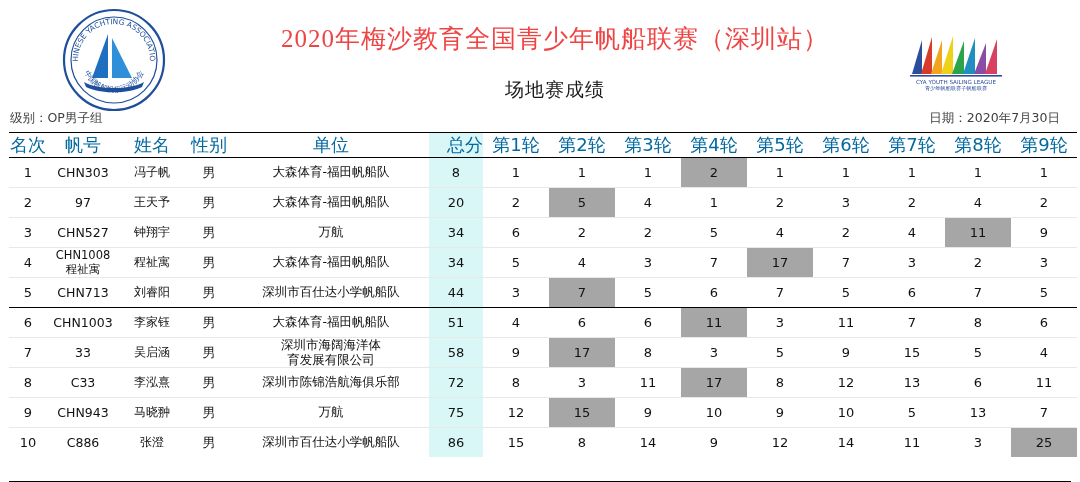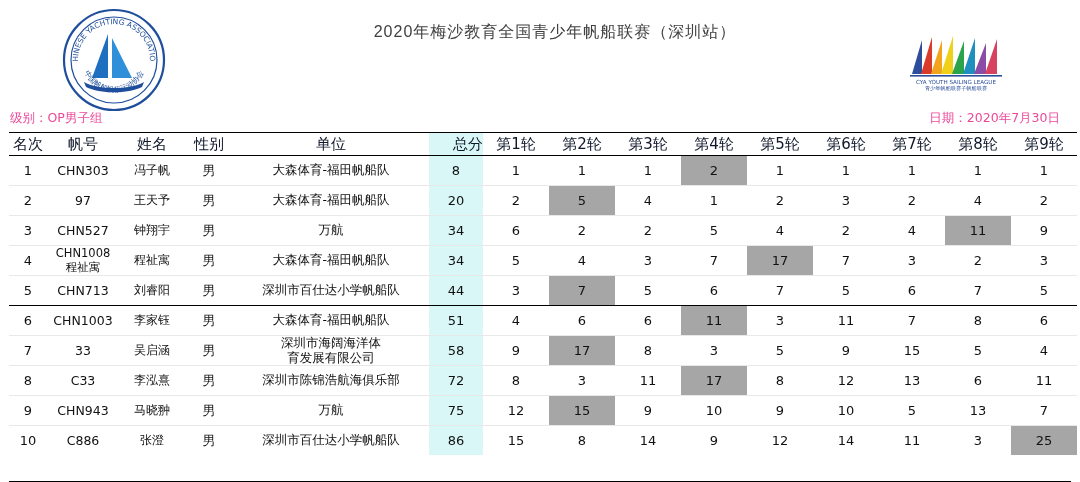--- a/index.html
+++ b/index.html
@@ -41,41 +41,41 @@
     height: 58px;
   }
   .title-block {
     position: absolute;
     left: 230px;
     right: 200px;
     top: 22px;
     text-align: center;
   }
   .title-main {
-    font-family: Liberation Sans, sans-serif;
-    font-size: 16px;
+    font-family: Liberation Serif, serif;
+    font-size: 25px;
     letter-spacing: 1px;
-    color: #404040;
+    color: #ef4444;
     white-space: nowrap;
   }
   .title-sub {
     font-family: "DejaVu Serif", "Liberation Serif", serif;
     font-size: 19px;
     letter-spacing: 1px;
     color: #1b1b1b;
     margin-top: 22px;
   }
 
   
   .meta {
     position: relative;
     height: 20px;
     margin: 0 14px 0 8px;
     font-size: 12.5px;
-    color: #ec4899;
+    color: #404040;
   }
   .meta .left {
     position: absolute;
     left: 2px;
     top: 0;
   }
   .meta .right {
     position: absolute;
     right: 6px;
     top: 0;
@@ -91,24 +91,24 @@
     font-size: 12.5px;
   }
   table.results td, table.results th {
     padding: 0;
     text-align: center;
     vertical-align: middle;
     font-weight: normal;
   }
   thead th {
     height: 22px;
-    font-size: 15px;
+    font-size: 18px;
     border-top: 1.6px solid #000;
     border-bottom: 1.1px solid #000;
-    color: #0f172a;
+    color: #0369a1;
   }
   tbody td {
     height: 29px;
     font-size: 13px;
     color: #111;
   }
   tbody tr.group-end td {
     border-bottom: 1.3px solid #000;
   }
   tbody tr:last-child td {
@@ -176,20 +176,21 @@
           <textPath href="#arcTop" startOffset="50%" text-anchor="middle">CHINESE YACHTING ASSOCIATION</textPath>
         </text>
         <text font-size="7.5" fill="#1f4f9c" font-family="DejaVu Sans, sans-serif">
           <textPath href="#arcBot" startOffset="50%" text-anchor="middle">中国帆船帆板运动协会</textPath>
         </text>
       </svg>
     </div>
 
     <div class="title-block">
       <div class="title-main">2020年梅沙教育全国青少年帆船联赛（深圳站）</div>
+      <div class="title-sub">场地赛成绩</div>
     </div>
 
     <div class="logo-right">
       <svg viewBox="0 0 104 58" width="104" height="58" aria-hidden="true">
         <path d="M14 6 L14 40 L4 40 Z" fill="#2b4d9b"></path>
         <path d="M24 3 L24 40 L13 40 Z" fill="#d83b2a"></path>
         <path d="M34 6 L34 40 L23 40 Z" fill="#f2a51c"></path>
         <path d="M45 2 L45 40 L33 40 Z" fill="#f0d11a"></path>
         <path d="M56 7 L56 40 L44 40 Z" fill="#2aa34a"></path>
         <path d="M67 4 L67 40 L55 40 Z" fill="#1f8fc0"></path>

